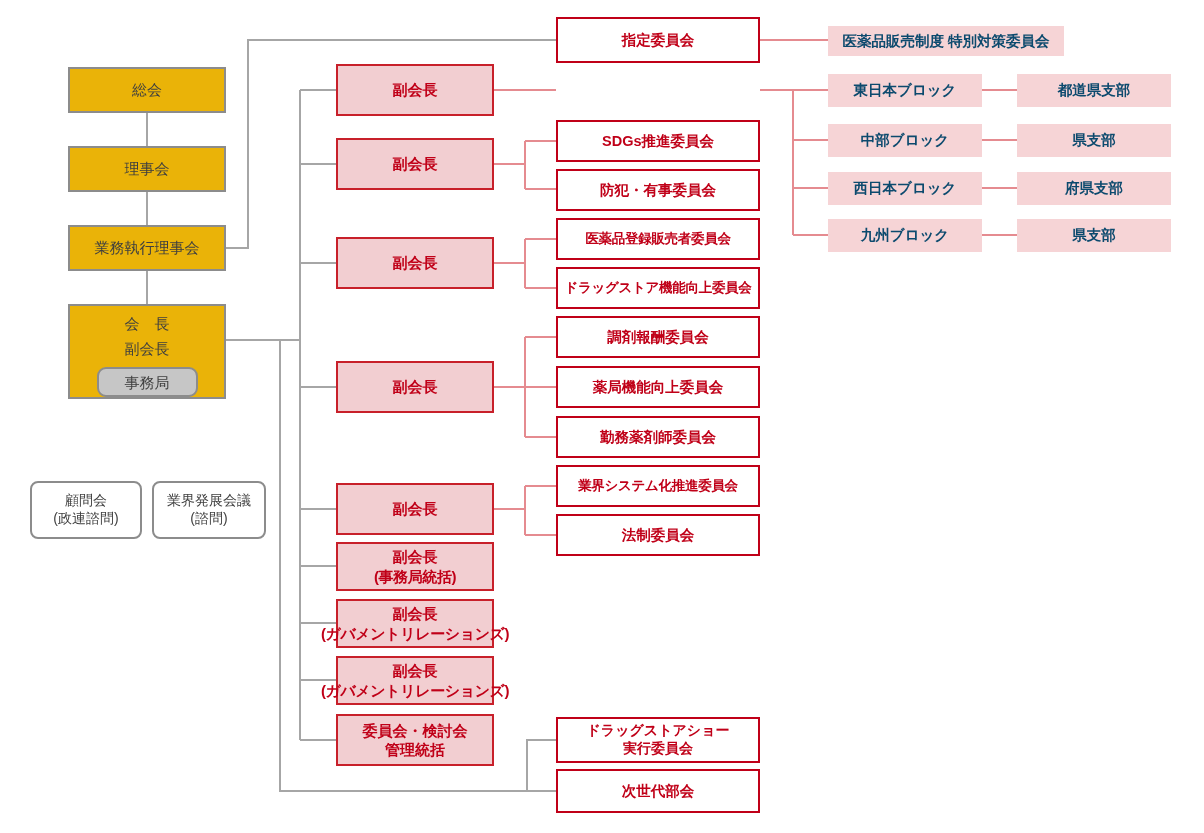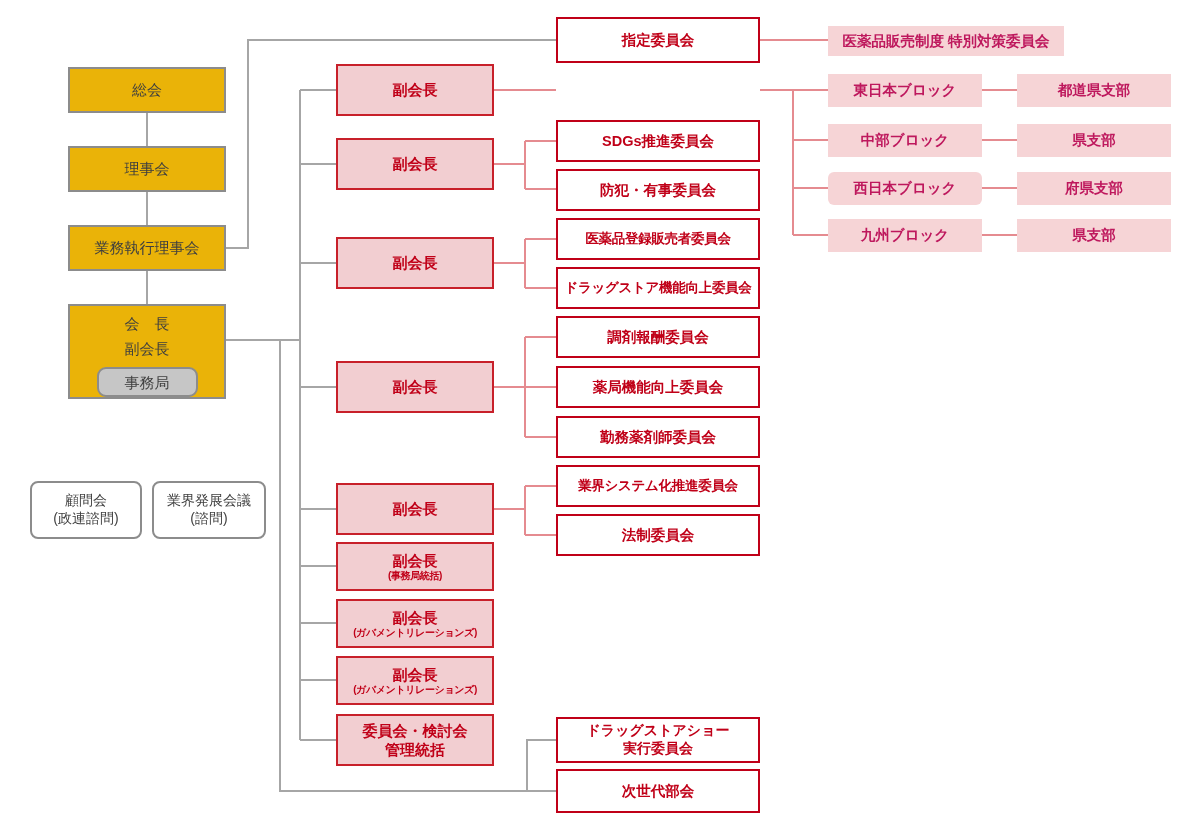--- a/index.html
+++ b/index.html
@@ -56,39 +56,39 @@
   }
   
   .red-fill{
     border:2px solid #c8202a;
     background:#f2ced1;
     color:#c00018;
     font-size:15px;
     font-weight:bold;
   }
   .red-fill .sub{
-    font-size:10px;
+    font-size:15px;
     font-weight:bold;
     letter-spacing:-0.4px;
   }
   
   .red-line{
     border:2px solid #c00018;
     background:#ffffff;
     color:#c00018;
     font-size:14.5px;
     font-weight:bold;
   }
   .red-line.sm{ font-size:13.5px; letter-spacing:-0.3px;}
   .red-line.two{ font-size:14px; }
   
   .pink-plain{
     border:none;
     background:#f6d4d6;
-    color:#be185d;
+    color:#0c4a6e;
     font-size:14.5px;
     font-weight:bold;
   }
   .pink-plain.wide{ font-size:14.5px; }
   .line1{display:block;}
 </style>
 </head>
 <body>
 
 <div id="chart">
@@ -294,21 +294,21 @@
     <span>都道県支部</span>
   </div>
 
   <div class="node pink-plain" style="left:828px; top:124px; width:154px; height:33px;">
     <span>中部ブロック</span>
   </div>
   <div class="node pink-plain" style="left:1017px; top:124px; width:154px; height:33px;">
     <span>県支部</span>
   </div>
 
-  <div class="node pink-plain" style="left:828px; top:172px; width:154px; height:33px;border-radius:6px;">
+  <div class="node pink-plain" style="left:828px; top:172px; width:154px; height:33px;">
     <span>西日本ブロック</span>
   </div>
   <div class="node pink-plain" style="left:1017px; top:172px; width:154px; height:33px;">
     <span>府県支部</span>
   </div>
 
   <div class="node pink-plain" style="left:828px; top:219px; width:154px; height:33px;">
     <span>九州ブロック</span>
   </div>
   <div class="node pink-plain" style="left:1017px; top:219px; width:154px; height:33px;">

